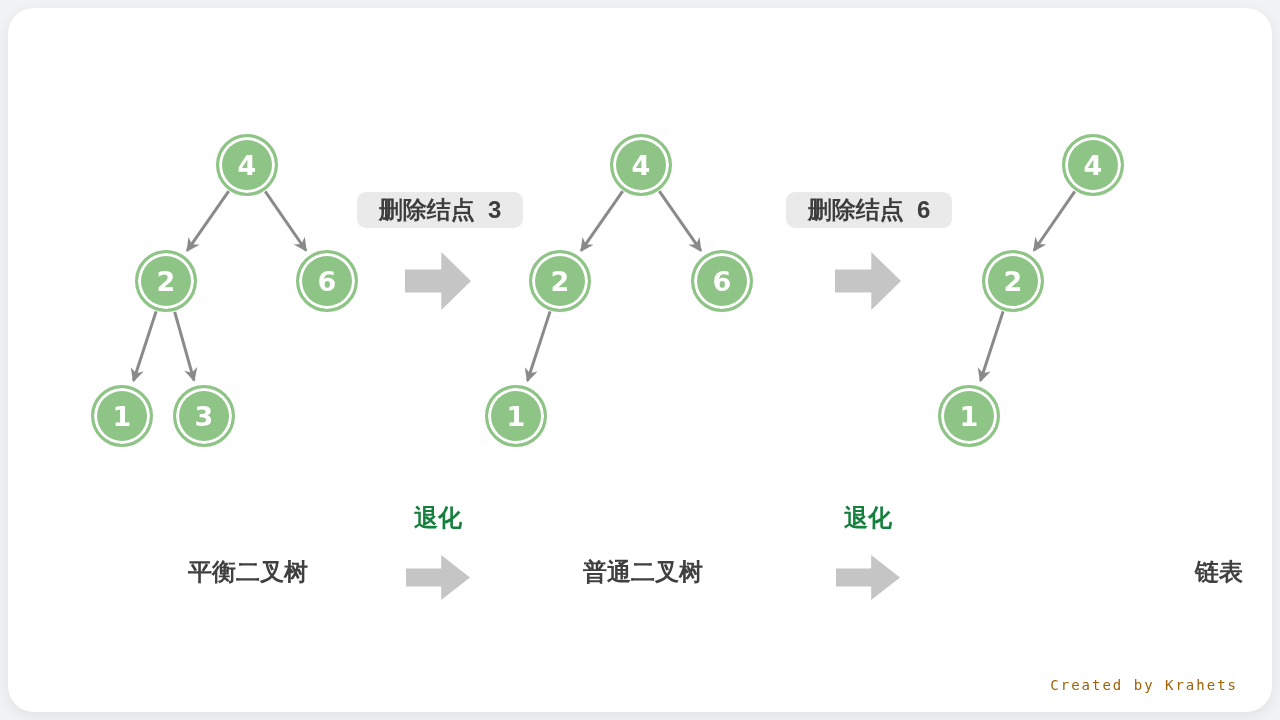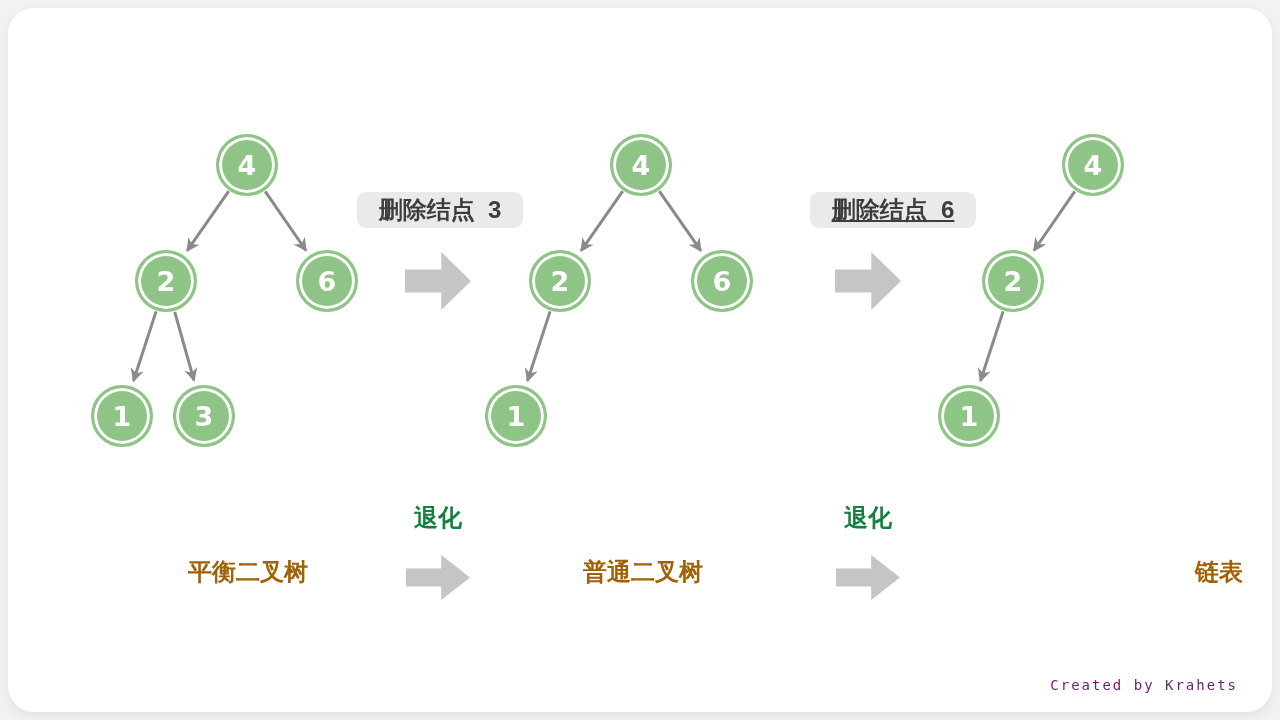--- a/index.html
+++ b/index.html
@@ -40,21 +40,21 @@
     width:166px; height:36px;
     background:#eaeaea;
     border-radius:9px;
     color:#3d3d3d;
     font-size:24px; font-weight:bold;
     display:flex; align-items:center; justify-content:center;
     white-space:pre;
     top:192px;
   }
   #op1 { left:357px; }
-  #op2 { left:810px;text-decoration:underline; }
+  #op2 { left:786px; }
   .block-arrow {
     position:absolute;
     background:#c5c5c5;
     clip-path:polygon(0 30%, 55% 30%, 55% 0, 100% 50%, 55% 100%, 55% 70%, 0 70%);
   }
   #arrow-top-1 { left:405px; top:252px; width:66px; height:58px; }
   #arrow-top-2 { left:835px; top:252px; width:66px; height:58px; }
   #arrow-bottom-1 { left:406px; top:555px; width:64px; height:45px; }
   #arrow-bottom-2 { left:836px; top:555px; width:64px; height:45px; }
   .degrade {
@@ -65,30 +65,30 @@
     color:#15803d;
     font-size:24px; font-weight:bold;
   }
   #degrade1 { left:378px; }
   #degrade2 { left:808px; }
   .caption {
     position:absolute;
     top:556px;
     width:240px;
     text-align:center;
-    color:#a16207;
+    color:#404040;
     font-size:24px; font-weight:bold;
   }
   #cap1 { left:128px; }
   #cap2 { left:523px; }
   #cap3 { left:1003px;text-align:right; }
   .watermark {
     position:absolute;
     right:42px; bottom:27px;
-    color:#701a75;
+    color:#a16207;
     font-size:14px;
     letter-spacing:2px;
     font-family:"DejaVu Sans Mono","Liberation Mono",monospace;
     margin-top:39px;
   }
 </style>
 </head>
 <body>
 
 <div class="card"></div>

